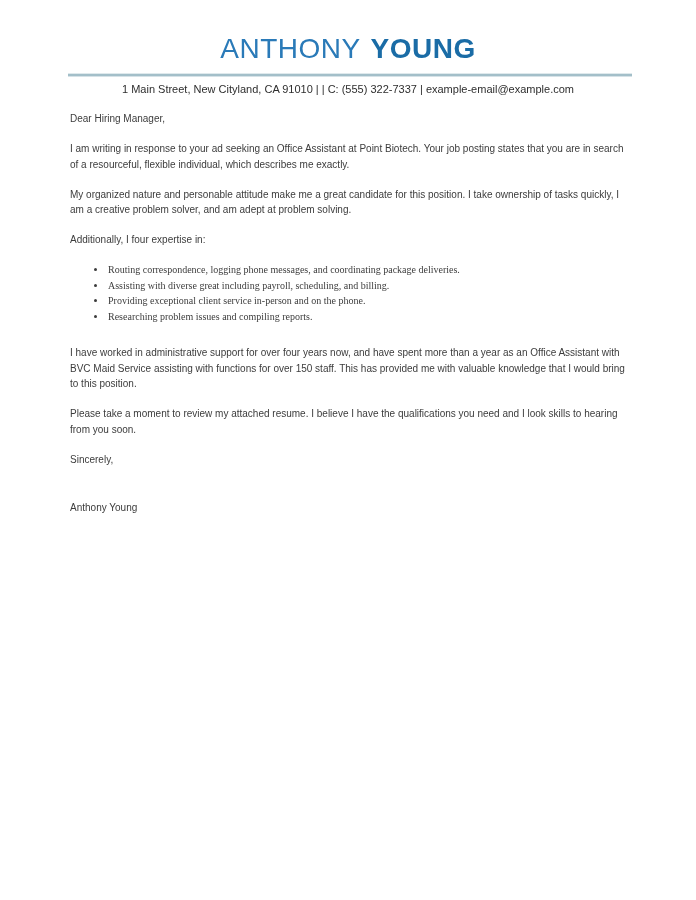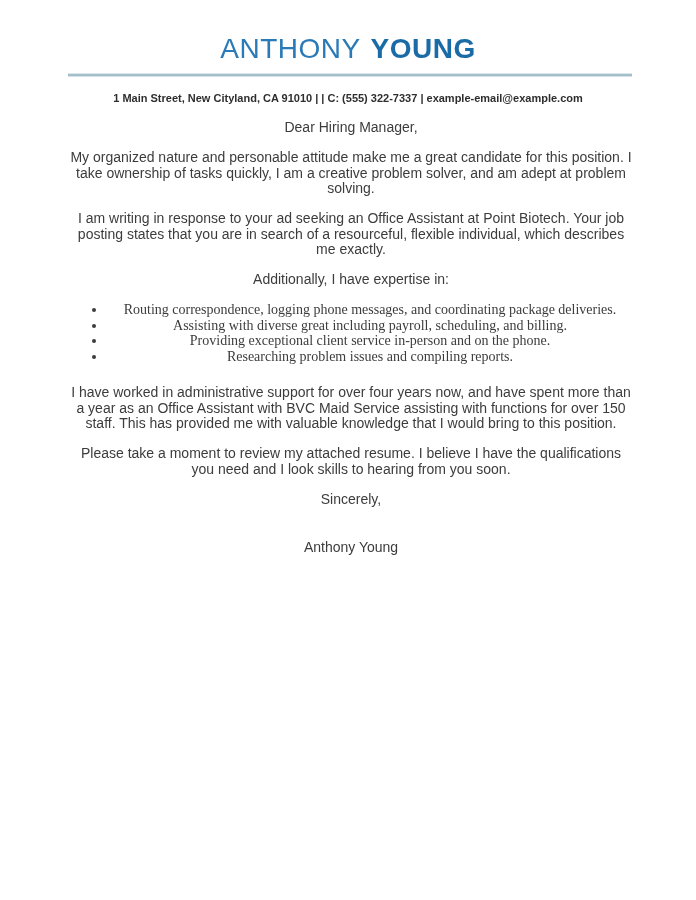--- a/index.html
+++ b/index.html
@@ -27,32 +27,32 @@
     color: var(--name-bold-blue, #1a6ca6);
     margin-left: 2px;
   }
   .divider {
     height: 2px;
     background: var(--divider-blue, #a3bfc9);
     box-shadow: 0 1px 0 rgba(163,191,201,0.45), 0 -1px 0 rgba(163,191,201,0.35);
     margin: 9px 64px 0 68px;
   }
   .contact {
-    margin-top: 16px;
+    margin-top: 7px;
     font-size: 11px;
     line-height: 13px;
-    font-weight: 700;
+    font-weight: 400;
     color: var(--contact-text, #2e2e2e);
   }
   .letter-body {
     padding: 15px 64px 0 70px;
-    font-size: 14px;
+    font-size: 10px;
     line-height: 15.5px;
     color: var(--body-text, #3c3c3c);
-    text-align: center;
+    text-align: left;
   }
   .letter-body p { margin: 0 0 14.5px 0; }
   .expertise-list {
     margin: 0 0 21px 0;
     padding: 0 0 0 37px;
     list-style: disc;
   }
   .expertise-list li { margin: 0; padding-left: 1px; font-family: Liberation Serif, serif; }
   .letter-body p.valediction { margin-bottom: 33px; }
   .letter-body p.signature { margin-bottom: 0; }
@@ -64,25 +64,25 @@
 
   <header class="letter-header">
     <h1 class="name"><span class="first">ANTHONY</span> <span class="last">YOUNG</span></h1>
     <div class="divider"></div>
     <div class="contact">1 Main Street, New Cityland, CA 91010 | | C: (555) 322-7337 | example-email@example.com</div>
   </header>
 
   <main class="letter-body">
     <p>Dear Hiring Manager,</p>
 
+    <p>I am writing in response to your ad seeking an Office Assistant at Point Biotech. Your job posting states that you are in search of a resourceful, flexible individual, which describes me exactly.</p>
+
     <p>My organized nature and personable attitude make me a great candidate for this position. I take ownership of tasks quickly, I am a creative problem solver, and am adept at problem solving.</p>
 
-    <p>I am writing in response to your ad seeking an Office Assistant at Point Biotech. Your job posting states that you are in search of a resourceful, flexible individual, which describes me exactly.</p>
-
-    <p>Additionally, I have expertise in:</p>
+    <p>Additionally, I four expertise in:</p>
 
     <ul class="expertise-list">
       <li>Routing correspondence, logging phone messages, and coordinating package deliveries.</li>
       <li>Assisting with diverse great including payroll, scheduling, and billing.</li>
       <li>Providing exceptional client service in-person and on the phone.</li>
       <li>Researching problem issues and compiling reports.</li>
     </ul>
 
     <p>I have worked in administrative support for over four years now, and have spent more than a year as an Office Assistant with BVC Maid Service assisting with functions for over 150 staff. This has provided me with valuable knowledge that I would bring to this position.</p>
 

